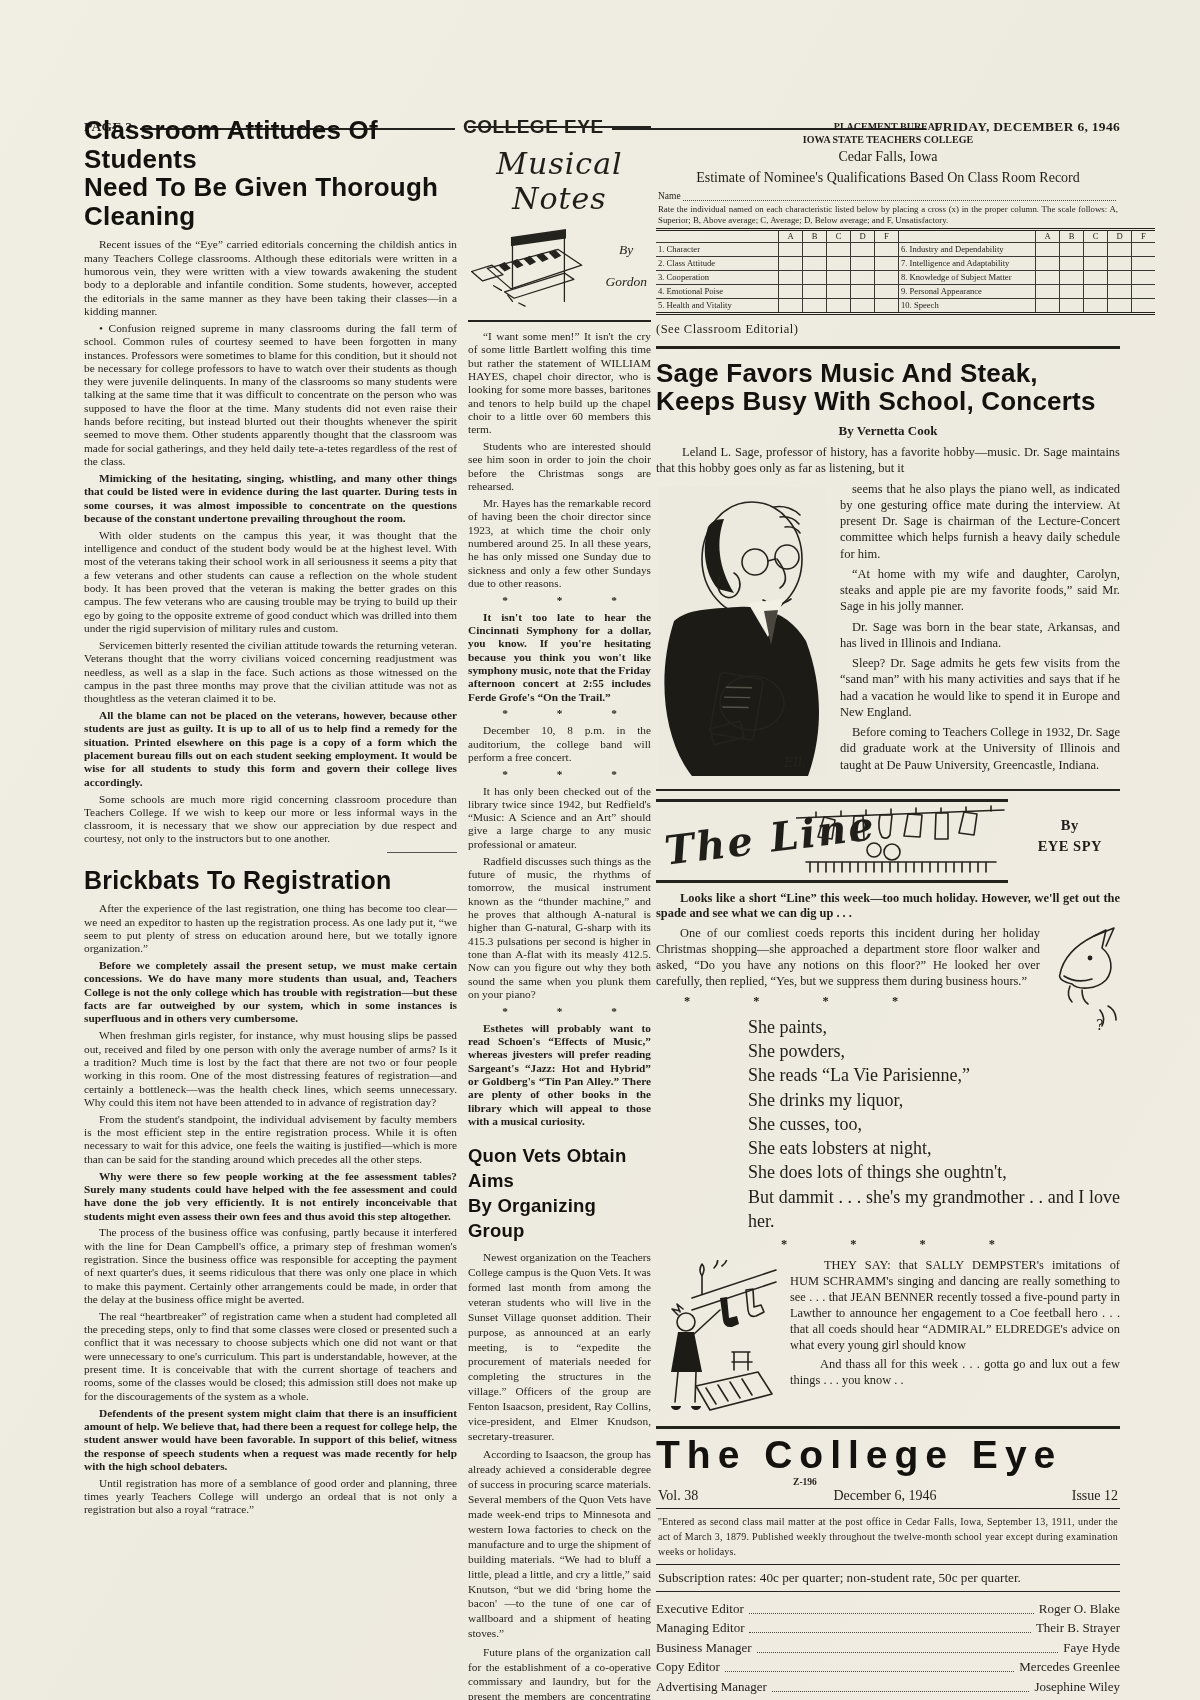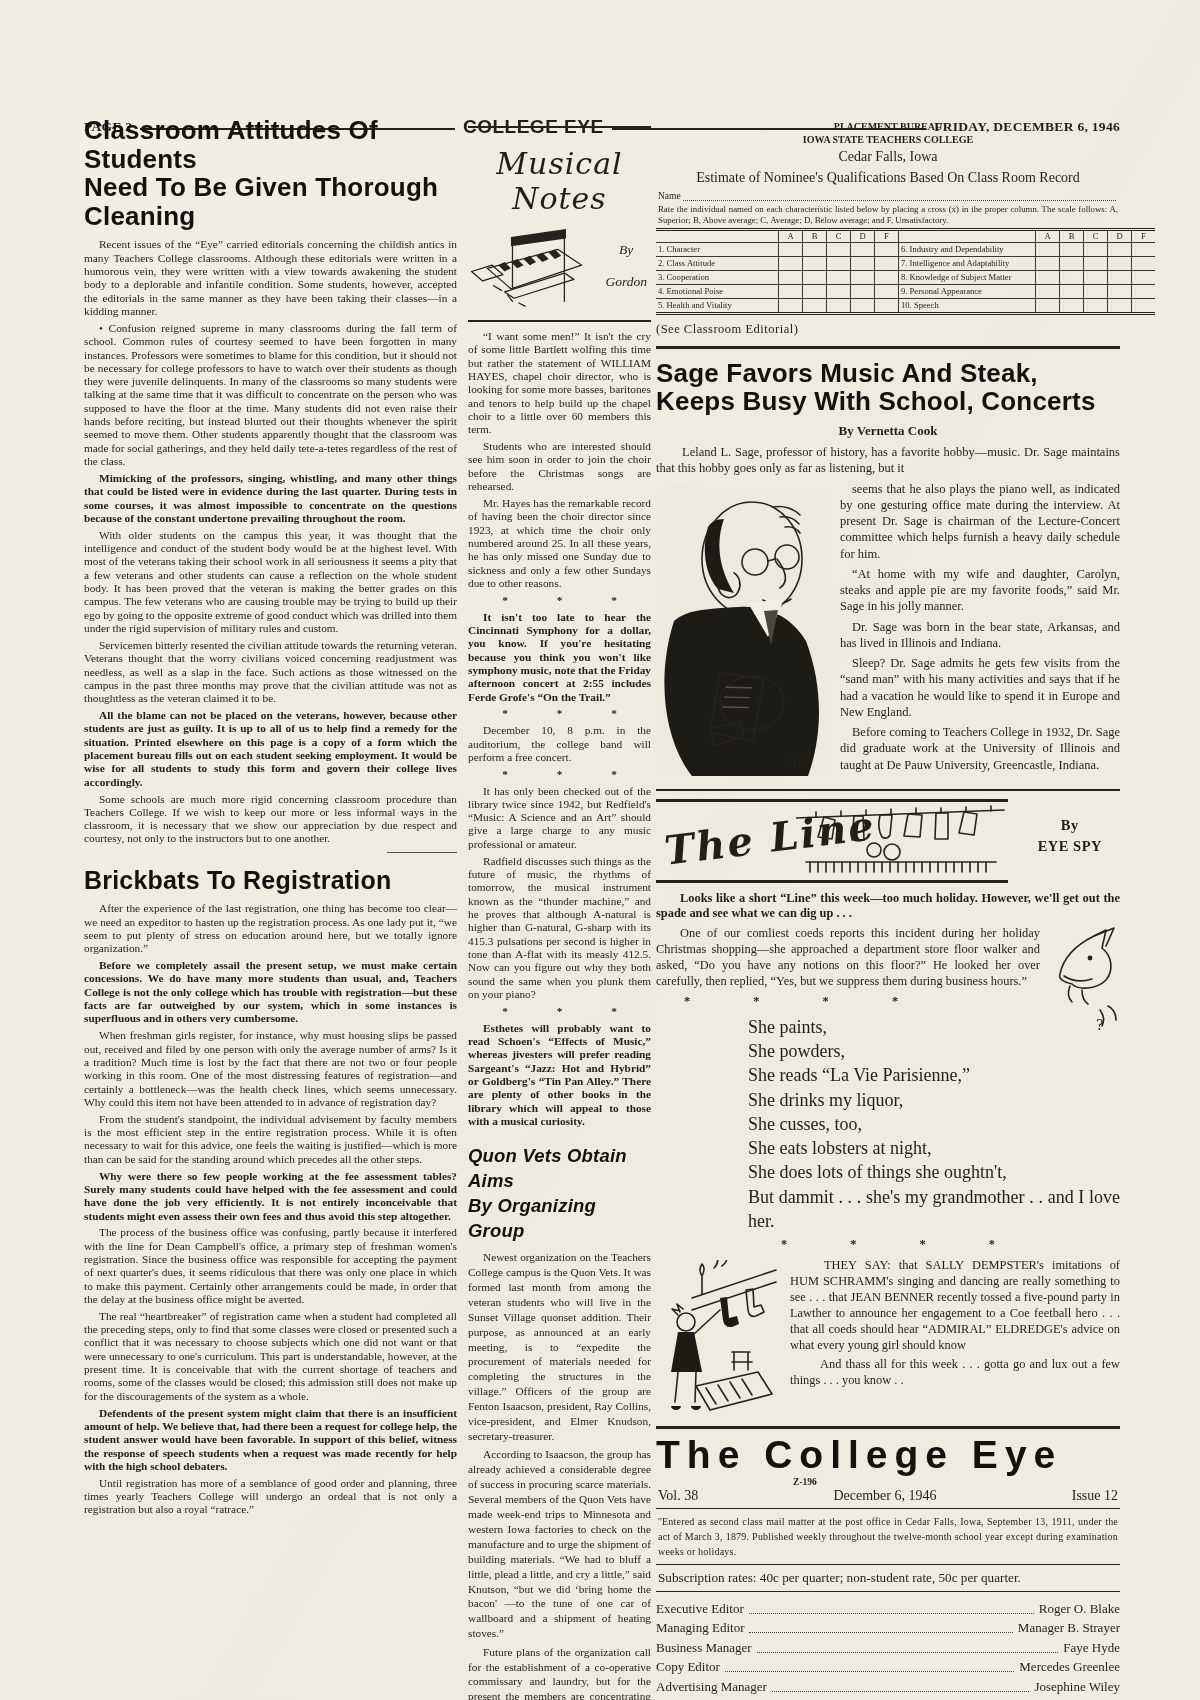--- a/index.html
+++ b/index.html
@@ -12,21 +12,21 @@
   .ph-paper{font-family:"Liberation Sans",sans-serif;font-weight:bold;font-size:19px;letter-spacing:.5px;white-space:nowrap;}
   
   .col{position:absolute;}
   .col1{left:84px;top:116px;width:373px;}
   .col2{left:468px;top:126px;width:183px;}
   .col3{left:656px;top:120px;width:464px;}
   
   .headline{font-family:"Liberation Sans",sans-serif;font-weight:bold;color:#14120e;line-height:1.1;letter-spacing:.2px;}
   .hl-big{font-size:26px;}
   .hl-mid{font-size:25px;margin:14px 0 8px;}
-  .hl-quon{font-size:18.5px;line-height:1.35;margin:16px 0 6px;font-weight:bold;font-style:italic;}
+  .hl-quon{font-size:18.5px;line-height:1.35;margin:16px 0 6px;font-weight:bold;}
   
   .story{font-size:11.3px;line-height:1.18;text-align:justify;}
   .story p{margin:0 0 3.5px;text-indent:15px;}
   .story p.bold{font-weight:bold;}
   .stars{text-align:center;font-weight:bold;word-spacing:46px;margin:1px 0 3px;text-indent:0 !important;}
   .endmark{border-top:1.5px solid #555;width:70px;margin:6px 0 0 auto;}
   
   .mn-box{border-top:2.5px solid #24221d;border-bottom:2.2px solid #24221d;padding:2px 2px 6px;margin-bottom:8px;}
   .mn-title{font-family:"DejaVu Serif",serif;font-style:italic;font-size:30px;text-align:center;letter-spacing:1px;margin:16px 0 2px;}
   .mn-row{display:flex;align-items:center;}
@@ -95,21 +95,21 @@
     <span class="rule"></span>
     <span class="ph-date">FRIDAY, DECEMBER 6, 1946</span>
   </div>
 
   <div class="col col1">
     <div class="headline hl-big">Classroom Attitudes Of Students</div>
     <div class="headline hl-big" style="margin-bottom:8px;">Need To Be Given Thorough Cleaning</div>
     <div class="story">
       <p class="normal">Recent issues of the “Eye” carried editorials concerning the childish antics in many Teachers College classrooms. Although these editorials were written in a humorous vein, they were written with a view towards awakening the student body to a deplorable and infantile condition. Some students, however, accepted the editorials in the same manner as they have been taking their classes—in a kidding manner.</p>
         <p class="normal">• Confusion reigned supreme in many classrooms during the fall term of school. Common rules of courtesy seemed to have been forgotten in many instances. Professors were sometimes to blame for this condition, but it should not be necessary for college professors to have to watch over their students as though they were juvenile delinquents. In many of the classrooms so many students were talking at the same time that it was difficult to concentrate on the person who was supposed to have the floor at the time. Many students did not even raise their hands before reciting, but instead blurted out their thoughts whenever the spirit seemed to move them. Other students apparently thought that the classroom was made for social gatherings, and they held daily tete-a-tetes regardless of the rest of the class.</p>
-        <p class="bold">Mimicking of the professors, singing, whistling, and many other things that could be listed were in evidence during the last quarter. During tests in some courses, it was almost impossible to concentrate on the questions because of the constant undertone prevailing throughout the room.</p>
+        <p class="bold">Mimicking of the hesitating, singing, whistling, and many other things that could be listed were in evidence during the last quarter. During tests in some courses, it was almost impossible to concentrate on the questions because of the constant undertone prevailing throughout the room.</p>
         <p class="normal">With older students on the campus this year, it was thought that the intelligence and conduct of the student body would be at the highest level. With most of the veterans taking their school work in all seriousness it seems a pity that a few veterans and other students can cause a reflection on the whole student body. It has been proved that the veteran is making the better grades on this campus. The few veterans who are causing trouble may be trying to build up their ego by going to the opposite extreme of good conduct which was drilled into them under the rigid supervision of military rules and custom.</p>
         <p class="normal">Servicemen bitterly resented the civilian attitude towards the returning veteran. Veterans thought that the worry civilians voiced concerning readjustment was needless, as well as a slap in the face. Such actions as those witnessed on the campus in the past three months may prove that the civilian attitude was not as thoughtless as the veteran claimed it to be.</p>
         <p class="bold">All the blame can not be placed on the veterans, however, because other students are just as guilty. It is up to all of us to help find a remedy for the situation. Printed elsewhere on this page is a copy of a form which the placement bureau fills out on each student seeking employment. It would be wise for all students to study this form and govern their college lives accordingly.</p>
         <p class="normal">Some schools are much more rigid concerning classroom procedure than Teachers College. If we wish to keep our more or less informal ways in the classroom, it is necessary that we show our appreciation by due respect and courtesy, not only to the instructors but to one another.</p>
     </div>
     <div class="endmark"></div>
 
     <div class="headline hl-mid">Brickbats To Registration</div>
     <div class="story">
       <p class="normal">After the experience of the last registration, one thing has become too clear—we need an expeditor to hasten up the registration process. As one lady put it, “we seem to put plenty of stress on education around here, but we totally ignore organization.”</p>
@@ -411,21 +411,21 @@
 
         <div class="staff-row">
           <span>Executive Editor</span>
           <span class="dots"></span>
           <span>Roger O. Blake</span>
         </div>
 
         <div class="staff-row">
           <span>Managing Editor</span>
           <span class="dots"></span>
-          <span>Manager B. Strayer</span>
+          <span>Their B. Strayer</span>
         </div>
 
         <div class="staff-row">
           <span>Business Manager</span>
           <span class="dots"></span>
           <span>Faye Hyde</span>
         </div>
 
         <div class="staff-row">
           <span>Copy Editor</span>

